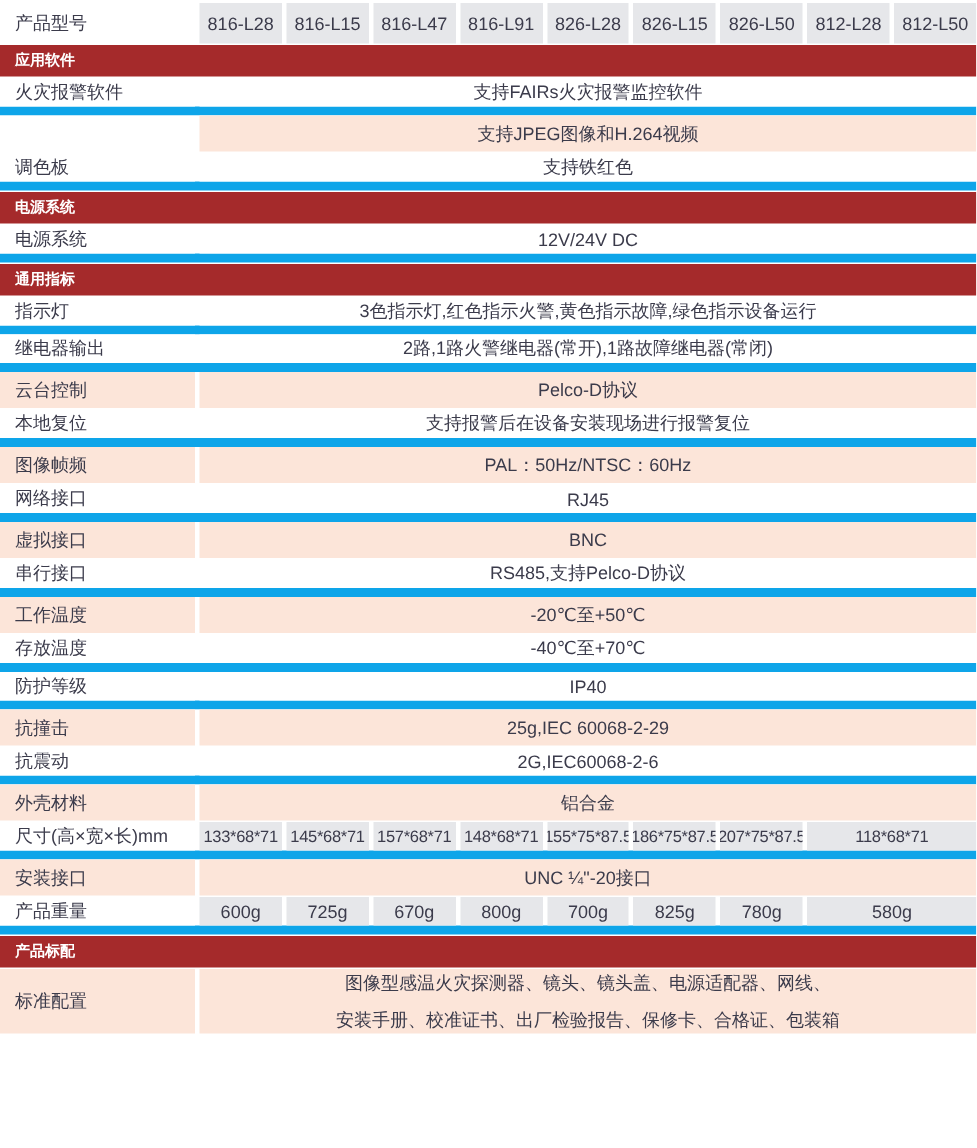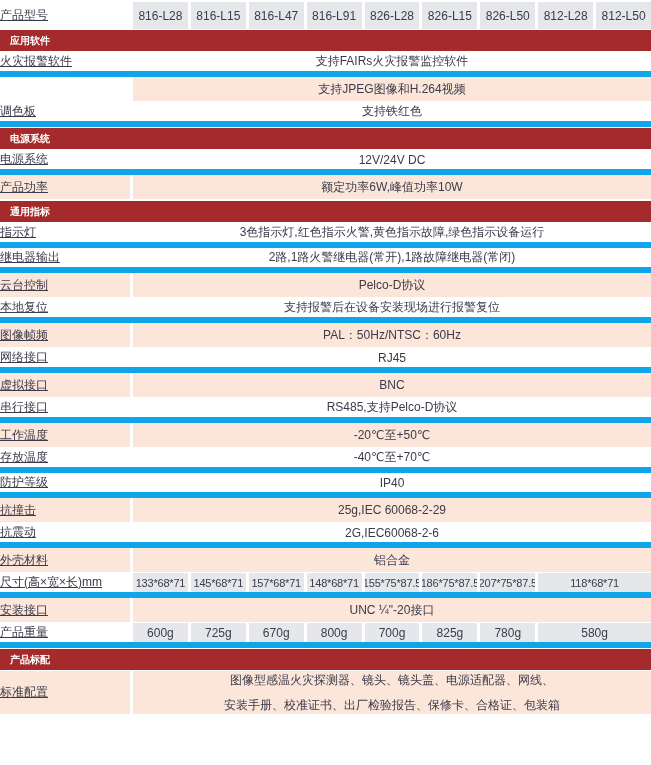--- a/index.html
+++ b/index.html
@@ -15,21 +15,21 @@
     grid-template-columns:130px repeat(9,1fr);
     column-gap:3px;
     background:#fff;
     box-sizing:border-box;
   }
   .cell {
     display:flex; align-items:center; justify-content:center;
     font-size:12px; white-space:nowrap; overflow:hidden;
     box-sizing:border-box;
   }
-  .label { justify-content:flex-start; grid-column:1;text-decoration:underline; }
+  .label { justify-content:flex-start; padding-left:10px; grid-column:1; }
   .span-all { grid-column:2 / -1; text-align:center; }
   .head-row { height:27px; }
   .head-row .label { background:#fff; }
   .head-row .model { background:#e6e7ea; }
   .section-bar {
     height:21px; margin:1px 0; line-height:21px;
     background:#a52a2b; color:#ffffff;
     font-size:10px; font-weight:700; padding-left:10px;
     box-sizing:border-box;
   }
@@ -72,24 +72,20 @@
         <div class="cell span-all">支持JPEG图像和H.264视频</div>
       </div>
       <div class="row data-row bg-white">
         <div class="cell label">调色板</div>
         <div class="cell span-all">支持铁红色</div>
       </div>
       <div class="section-bar">电源系统</div>
       <div class="row data-row bg-white">
         <div class="cell label">电源系统</div>
         <div class="cell span-all">12V/24V DC</div>
-      </div>
-      <div class="row data-row bg-pink">
-        <div class="cell label">产品功率</div>
-        <div class="cell span-all">额定功率6W,峰值功率10W</div>
       </div>
       <div class="section-bar">通用指标</div>
       <div class="row data-row bg-white">
         <div class="cell label">指示灯</div>
         <div class="cell span-all">3色指示灯,红色指示火警,黄色指示故障,绿色指示设备运行</div>
       </div>
       <div class="row data-row bg-white">
         <div class="cell label">继电器输出</div>
         <div class="cell span-all">2路,1路火警继电器(常开),1路故障继电器(常闭)</div>
       </div>

